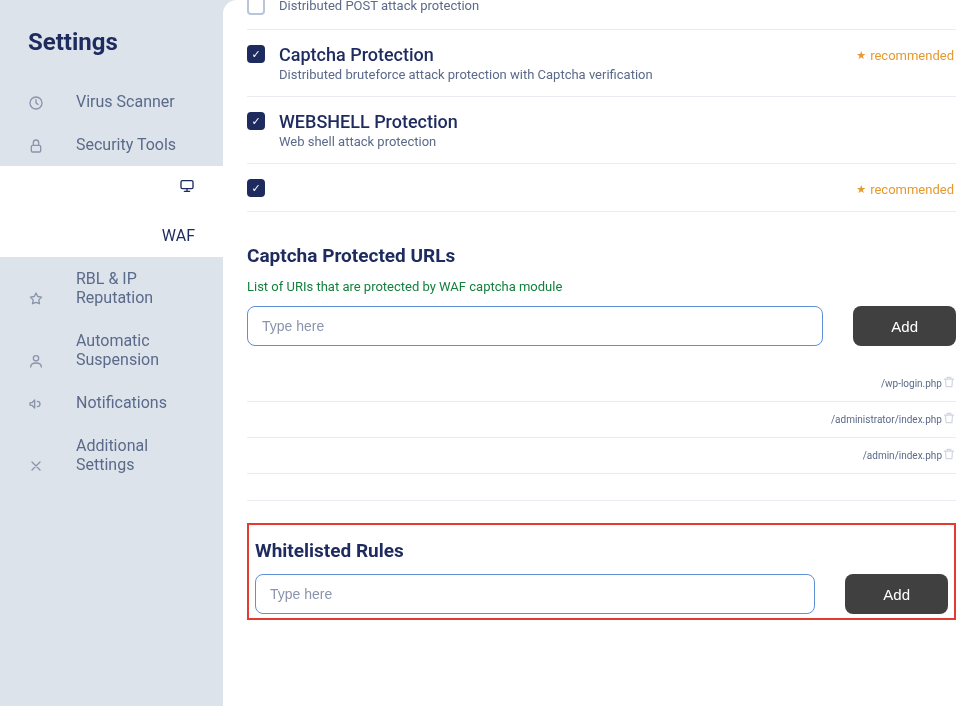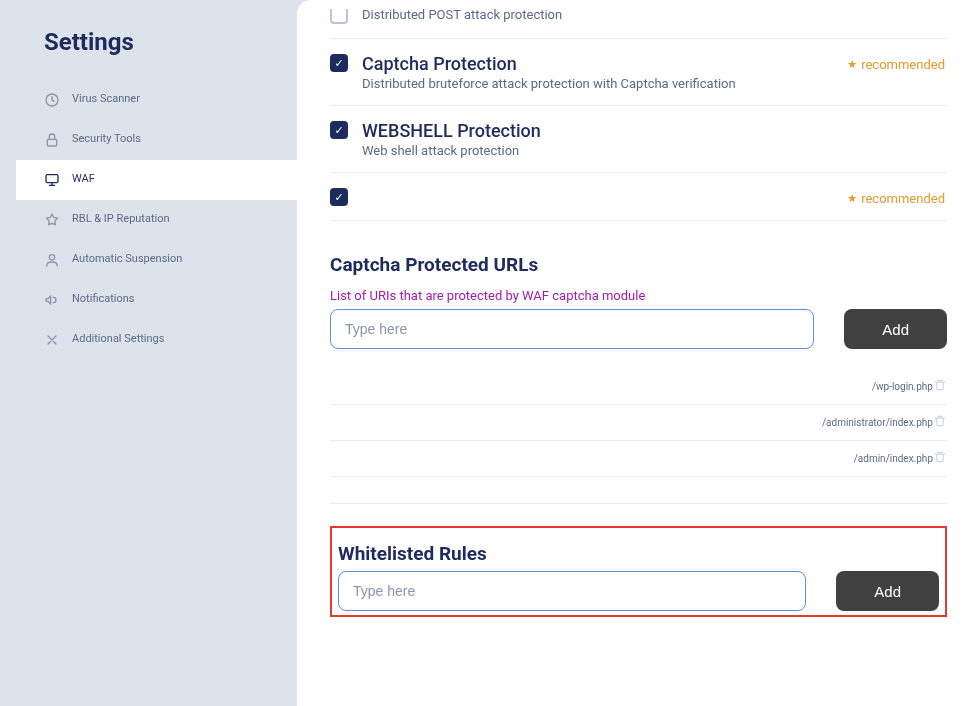--- a/index.html
+++ b/index.html
@@ -15,51 +15,51 @@
       font-size: 24px;
       font-weight: 700;
       color: #1e2b5e;
       padding: 28px 0 24px 28px;
     }
     .container {
       display: flex;
       height: 706px;
     }
     .sidebar {
-      width: 281px;
+      width: 223px;
       flex-shrink: 0;
-      margin-left: 16px;
     }
     .nav-item {
       display: flex;
-      align-items: flex-start;
-      gap: 12px;
+      align-items: flex-end;
+      gap: 32px;
       padding: 12px 28px;
-      font-size: 11px;
+      font-size: 16px;
       color: #5b6a8a;
       cursor: pointer;
     }
     .nav-item.active {
       background: #ffffff;
       color: #1e2b5e;
+      flex-direction: column;
     }
     .nav-icon {
       width: 16px;
       height: 16px;
       display: inline-flex;
       align-items: center;
       justify-content: center;
       color: #8a94ab;
     }
     .nav-item.active .nav-icon { color: #1e2b5e; }
     .main {
       flex: 1;
       background: #ffffff;
       border-top-left-radius: 14px;
-      padding: 9px;
+      padding: 0;
       position: relative;
       overflow: hidden;
     }
     .content {
       padding: 0 24px 30px 24px;
       height: 100%;
       overflow-y: auto;
     }
     .protection-row {
       display: flex;
@@ -112,27 +112,27 @@
       gap: 4px;
     }
     .section-title {
       font-size: 19px;
       font-weight: 700;
       color: #1e2b5e;
       margin-top: 32px;
     }
     .section-desc {
       font-size: 13px;
-      color: #a21caf;
+      color: #15803d;
       margin-top: 12px;
     }
     .input-row {
       display: flex;
       gap: 30px;
-      margin-top: 6px;
+      margin-top: 12px;
     }
     .text-input {
       flex: 1;
       border: 1px solid #5f90d8;
       border-radius: 8px;
       padding: 11px 14px;
       font-size: 14px;
       color: #333;
       outline: none;
     }

